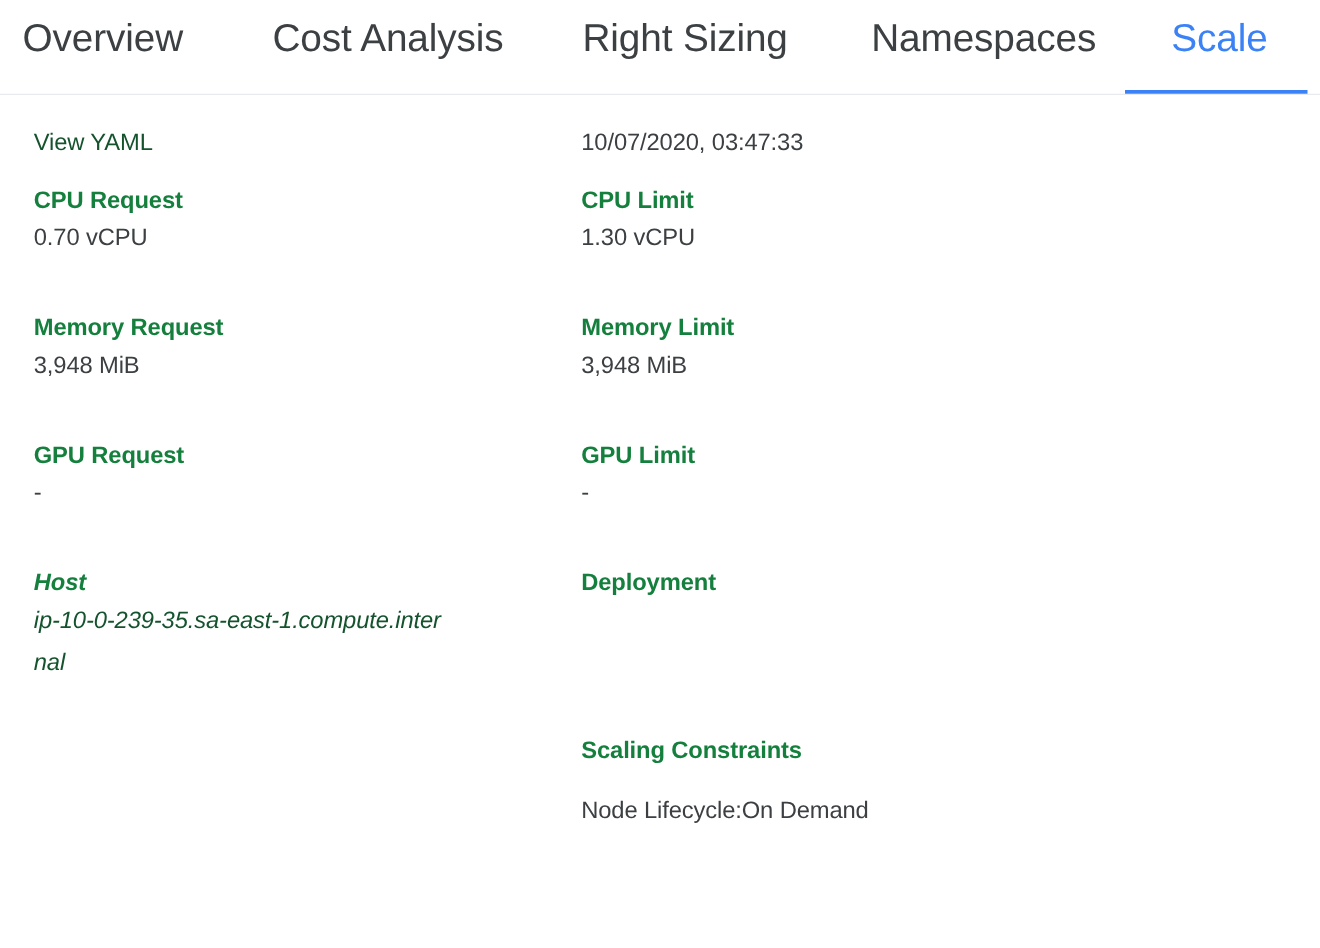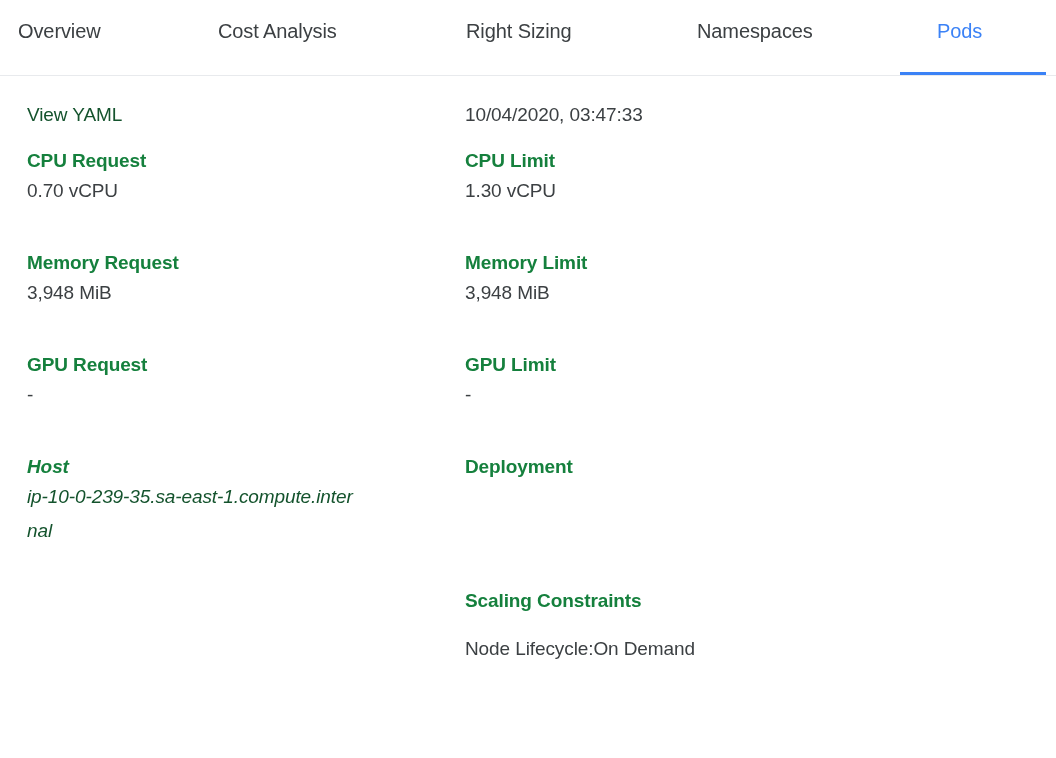--- a/index.html
+++ b/index.html
@@ -25,21 +25,21 @@
     background: #ffffff;
   }
   .tabs {
     display: block;
     height: 100%;
     position: relative;
   }
   .tab {
     position: absolute;
     top: 14px;
-    font-size: 20px;
+    font-size: 31px;
     line-height: 34px;
     letter-spacing: -0.1px;
     color: #3c4043;
     white-space: nowrap;
     cursor: pointer;
     user-select: none;
     padding: 0;
   }
   .tab.active {
     color: #3b82f6;
@@ -123,21 +123,21 @@
 </style>
 </head>
 <body>
 
 <div class="tabbar">
   <div class="tabs">
     <div class="tab" style="left:18px">Overview</div>
     <div class="tab" style="left:218px">Cost Analysis</div>
     <div class="tab" style="left:466px">Right Sizing</div>
     <div class="tab" style="left:697px">Namespaces</div>
-    <div class="tab active" style="left:937px">Pods</div>
+    <div class="tab active" style="left:937px">Scale</div>
   </div>
   <div class="tab-underline"></div>
 </div>
 
 <div class="content">
 
   <div class="col col-left">
 
     <div class="field r-yaml">
       <div class="field-value"><a class="link" href="#">View YAML</a></div>
@@ -161,21 +161,21 @@
     <div class="field r-host">
       <div class="field-label">Host</div>
       <div class="field-value"><a class="link" href="#">ip-10-0-239-35.sa-east-1.compute.internal</a></div>
     </div>
 
   </div>
 
   <div class="col col-right">
 
     <div class="field r-date">
-      <div class="field-value">10/04/2020, 03:47:33</div>
+      <div class="field-value">10/07/2020, 03:47:33</div>
     </div>
 
     <div class="field r-cpu">
       <div class="field-label">CPU Limit</div>
       <div class="field-value">1.30 vCPU</div>
     </div>
 
     <div class="field r-mem">
       <div class="field-label">Memory Limit</div>
       <div class="field-value">3,948 MiB</div>

